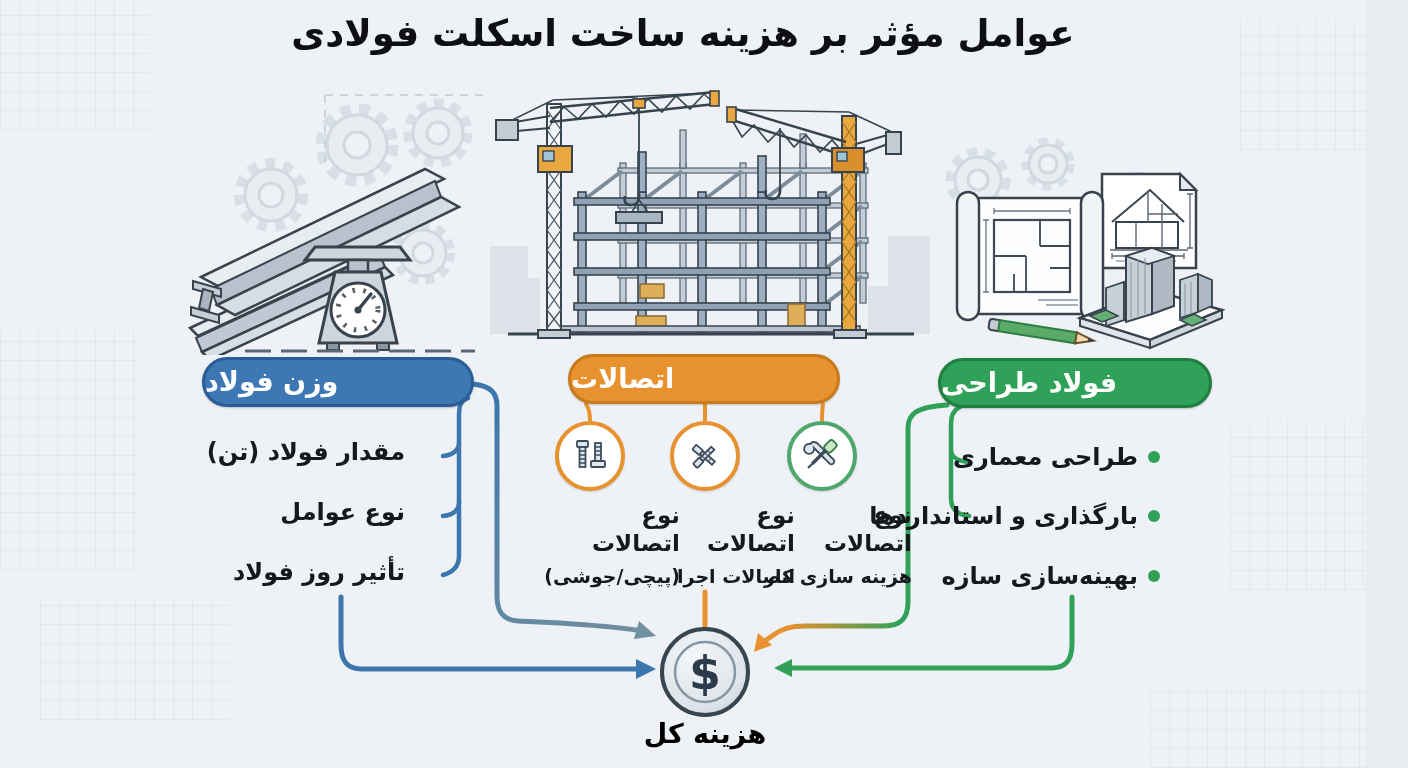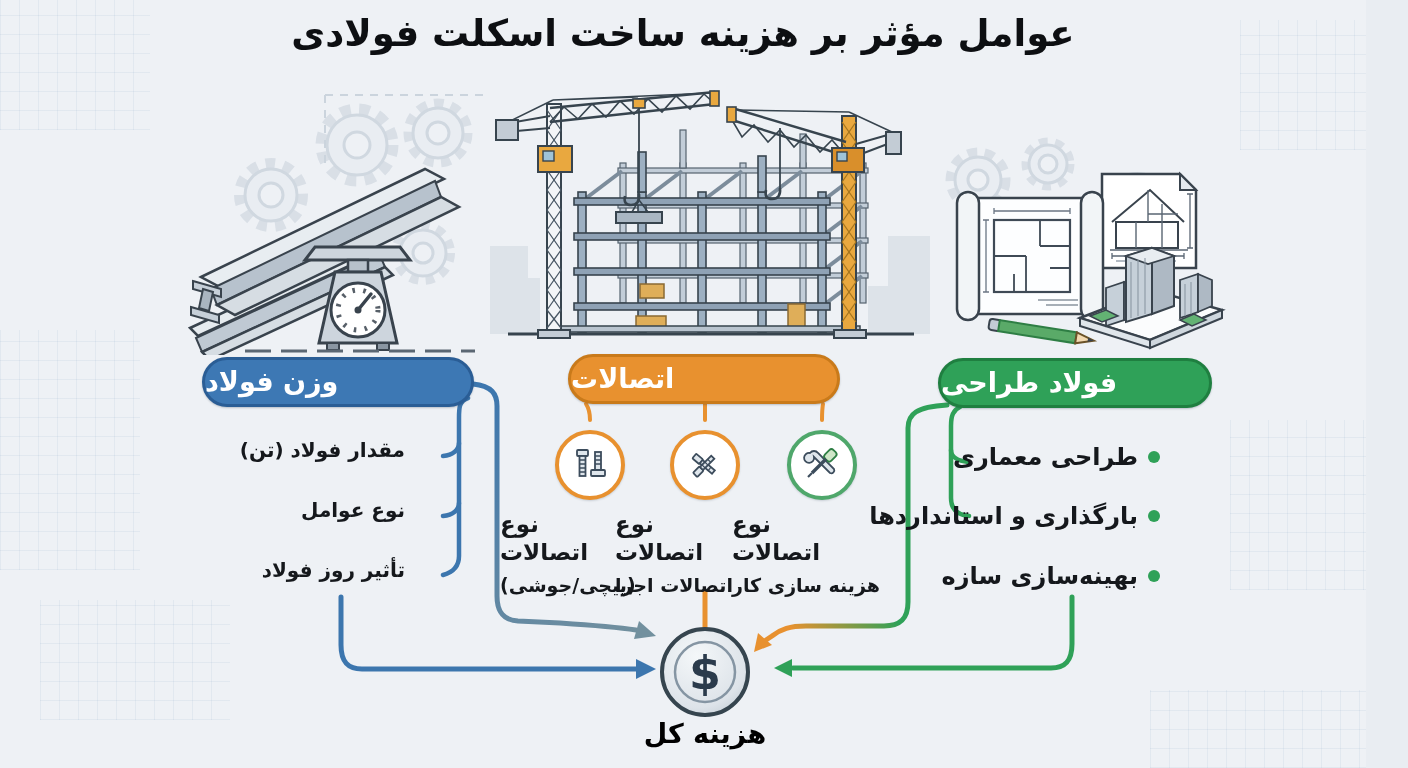--- a/index.html
+++ b/index.html
@@ -12,26 +12,26 @@
       repeating-linear-gradient(90deg, rgba(130,160,195,.22) 0 1px, transparent 1px 19px);}
   .title{position:absolute;left:0;right:0;top:12px;text-align:center;direction:rtl;
     font-size:37px;font-weight:bold;color:#0d0f12;letter-spacing:0;}
   .pill{position:absolute;height:44px;border-radius:25px;border:3px solid;
     color:#fff;font-size:27px;font-weight:bold;text-align:left;line-height:44px;
     direction:rtl;z-index:4;box-shadow:0 1px 2px rgba(30,50,70,.25);}
   .pill-blue{left:202px;top:357px;width:266px;background:var(--blue);border-color:var(--blue_dark);}
   .pill-orange{left:568px;top:354px;width:266px;background:var(--orange);border-color:var(--orange_dark);}
   .pill-green{left:938px;top:358px;width:268px;background:var(--green);border-color:var(--green_dark);}
   .b-item{position:absolute;right:961px;direction:rtl;white-space:nowrap;
-    font-size:20px;font-weight:bold;color:#15181c;z-index:4;}
+    font-size:24px;font-weight:bold;color:#15181c;z-index:4;}
   .g-item{position:absolute;right:206px;display:flex;align-items:center;gap:10px;
     direction:ltr;white-space:nowrap;z-index:4;justify-content:space-between;}
   .g-text{font-size:24px;font-weight:bold;color:#15181c;direction:rtl;}
   .g-dot{width:12px;height:12px;border-radius:50%;background:var(--green);flex:0 0 auto;}
-  .conn-col{position:absolute;top:430px;width:180px;text-align:left;z-index:4;direction:rtl;}
+  .conn-col{position:absolute;top:421px;width:180px;text-align:right;z-index:4;direction:rtl;}
   .conn-circle{width:62px;height:62px;border-radius:50%;background:#fff;margin:0 auto 10px auto;
     border:4px solid var(--orange);display:flex;align-items:center;justify-content:center;
     box-shadow:0 1px 2px rgba(30,50,70,.18);}
   .conn-circle[data-ring="green"]{border-color:#4fa76b;}
   .conn-l12{font-size:23px;font-weight:bold;color:#15181c;line-height:28px;}
   .conn-l3{font-size:19px;font-weight:bold;color:#15181c;margin-top:8px;white-space:nowrap;}
   .total-label{position:absolute;left:605px;width:200px;top:718px;text-align:center;
     direction:rtl;font-size:27px;font-weight:bold;color:#000000;z-index:4;}
   svg{display:block;}
   .illu{position:absolute;z-index:1;}

